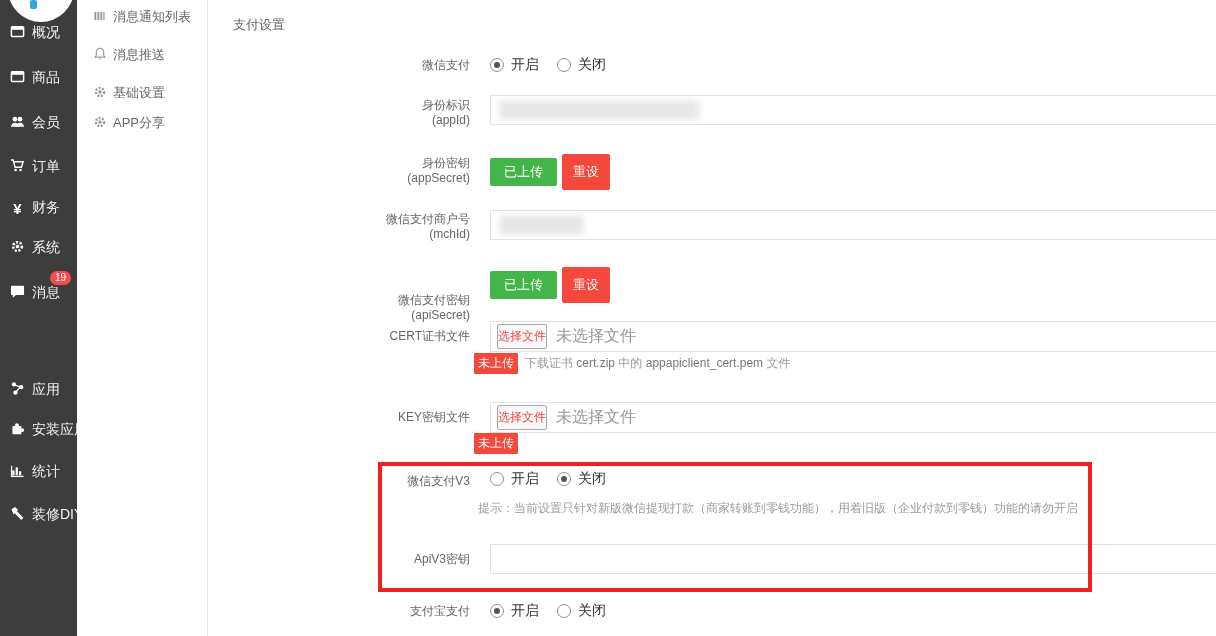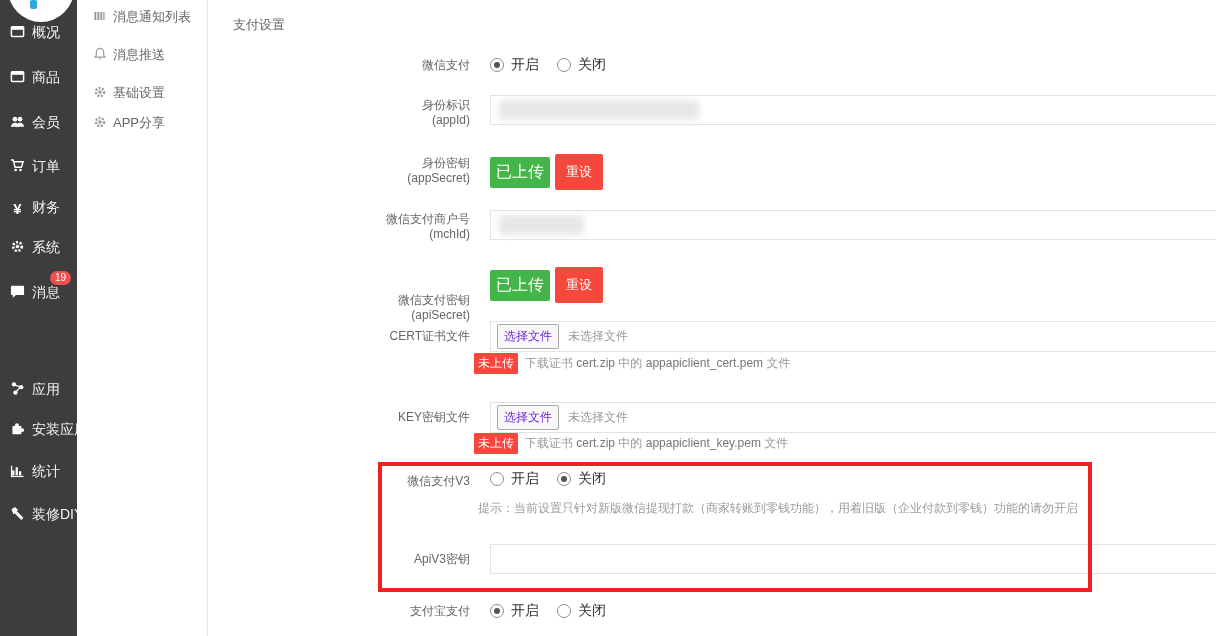--- a/index.html
+++ b/index.html
@@ -37,32 +37,32 @@
     position:relative; background:#fff; vertical-align:middle; cursor:pointer; }
   .radio.checked::after { content:""; position:absolute; left:3px; top:3px; width:6px; height:6px;
     background:#555; border-radius:50%; }
   .rlabel { font-size:14px; color:#333; margin:0 18px 0 7px; vertical-align:middle; }
 
   .tinput { width:745px; height:30px; border:1px solid #e2e2e2; background:#fff; outline:none;
     padding:0 8px; font-size:13px; color:#333; }
   .blobwrap { position:absolute; }
   .blob { position:absolute; top:5px; background:#e7e7e7; border-radius:4px; filter:blur(3px); }
 
-  .badge-green { display:inline-block; background:#44b549; color:#fff; font-size:16px;
-    padding:5px 6px; border-radius:2px; }
+  .badge-green { display:inline-block; background:#44b549; color:#fff; font-size:13px;
+    padding:5px 14px; border-radius:2px; }
   .btn-red { display:inline-block; background:#f4483c; color:#fff; font-size:13px;
     padding:9px 11px; border-radius:2px; border:none; margin-left:5px; cursor:pointer; }
   .badge-red { display:inline-block; background:#f4483c; color:#fff; font-size:12px;
     padding:2px 4px; border-radius:1px; }
 
   .filebox { position:absolute; left:282px; width:745px; height:31px; border:1px solid #e2e2e2;
     display:flex; align-items:center; padding-left:6px; }
   .fbtn { background:#f8f8f8; border:1px solid #a9a9a9; border-radius:2px; font-size:12px;
-    color:#6d28d9; padding:3px 6px; cursor:pointer; }
-  .ftext { color:#999; font-size:12px; margin-left:9px; }
+    color:#ef4444; padding:3px 0; cursor:pointer; }
+  .ftext { color:#999; font-size:16px; margin-left:9px; }
 
   .hintrow { position:absolute; left:266px; height:19px; display:flex; align-items:center; gap:7px;
     font-size:12px; color:#999; white-space:nowrap; }
   .fb { color:#777; font-weight:normal; }
   .v3hint { position:absolute; left:270px; top:500px; font-size:12px; color:#9b9b9b; white-space:nowrap; }
 
   .annot { position:absolute; left:170px; top:462px; width:714px; height:130px;
     border:4px solid #ef2020; pointer-events:none; z-index:5; }
 </style>
 </head>
@@ -246,21 +246,20 @@
       <span><span>下载证书 </span><span class="fb">cert.zip</span><span> 中的 </span><span class="fb">appapiclient_cert.pem</span><span> 文件</span></span>
     </div>
 
     <div class="flabel" style="top:402px; line-height:31px;">KEY密钥文件</div>
     <div class="filebox" style="top:402px;">
       <span class="fbtn">选择文件</span>
       <span class="ftext">未选择文件</span>
     </div>
     <div class="hintrow" style="top:434px;">
       <span class="badge-red">未上传</span>
-      <span><span>下载证书 </span><span class="fb">cert.zip</span><span> 中的 </span><span class="fb">appapiclient_key.pem</span><span> 文件</span></span>
     </div>
 
     <div class="flabel" style="top:472px; line-height:18px;">微信支付V3</div>
     <div class="fctrl" style="top:469px;">
       <span class="radio"></span><span class="rlabel">开启</span><span class="radio checked"></span><span class="rlabel">关闭</span>
     </div>
     <div class="v3hint">提示：当前设置只针对新版微信提现打款（商家转账到零钱功能），用着旧版（企业付款到零钱）功能的请勿开启</div>
 
     <div class="flabel" style="top:544px; line-height:30px;">ApiV3密钥</div>
     <div class="fctrl" style="top:544px;">

